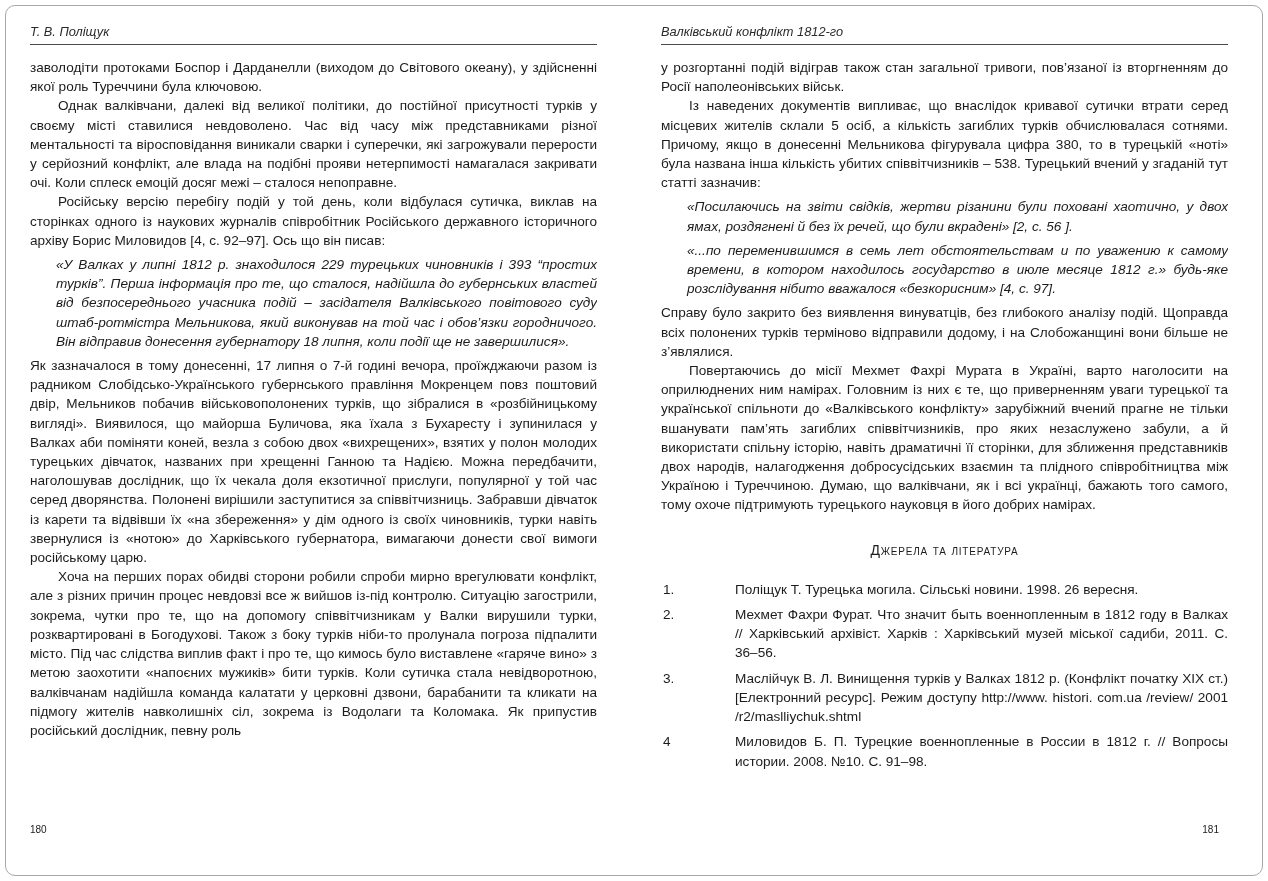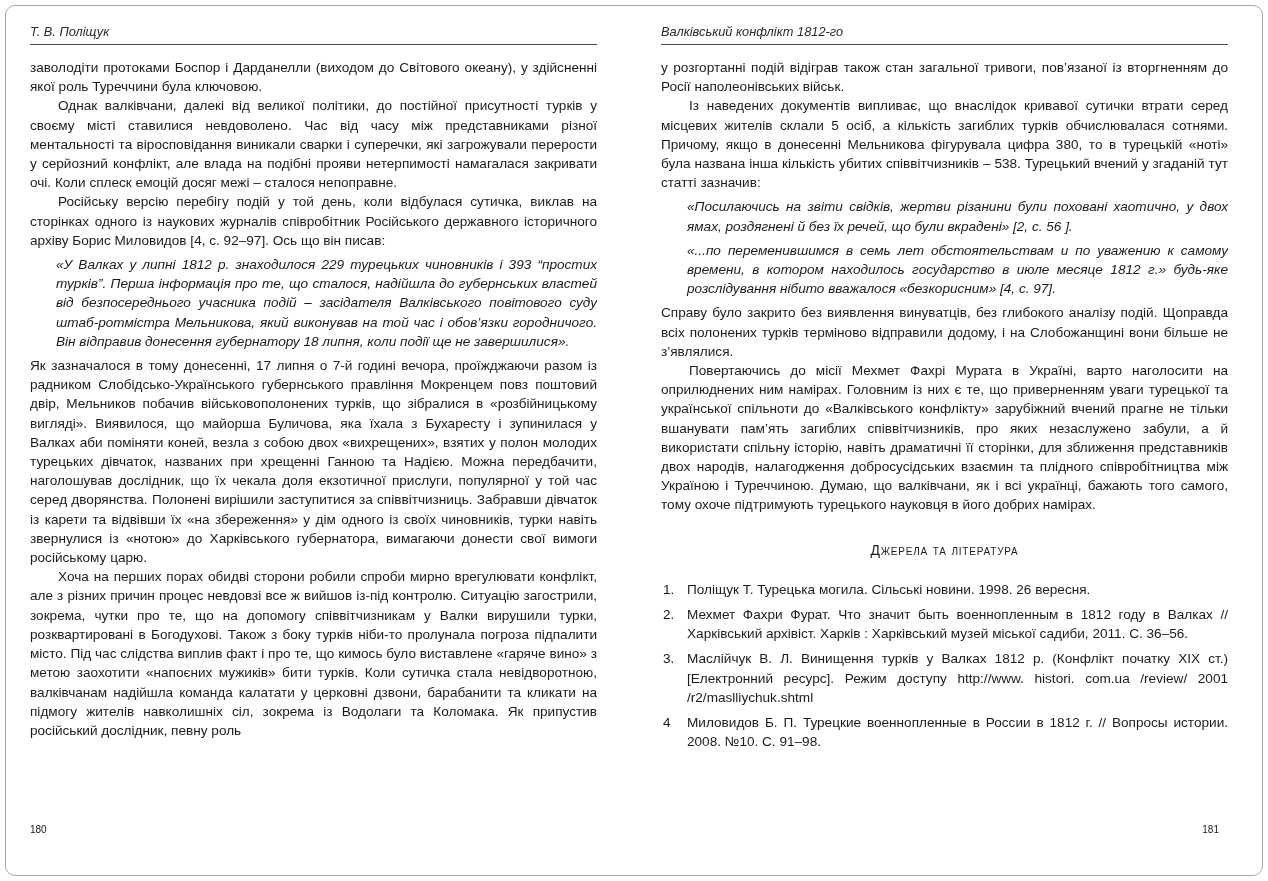--- a/index.html
+++ b/index.html
@@ -62,20 +62,21 @@
     display:flex;
     margin-bottom:6px;
   }
   .ref-num {
     flex:0 0 26px;
     padding-left:2px;
   }
   .ref-text {
     flex:1 1 auto;
     text-align:justify;
+    margin-left:48px;
   }
   .folio {
     position:absolute;
     bottom:0;
     font-size:10px;
     color:#1c1c1c;
   }
   .page .folio { bottom:-0px; }
   .folio-left  { left:0; }
   .folio-right { right:9px; }

